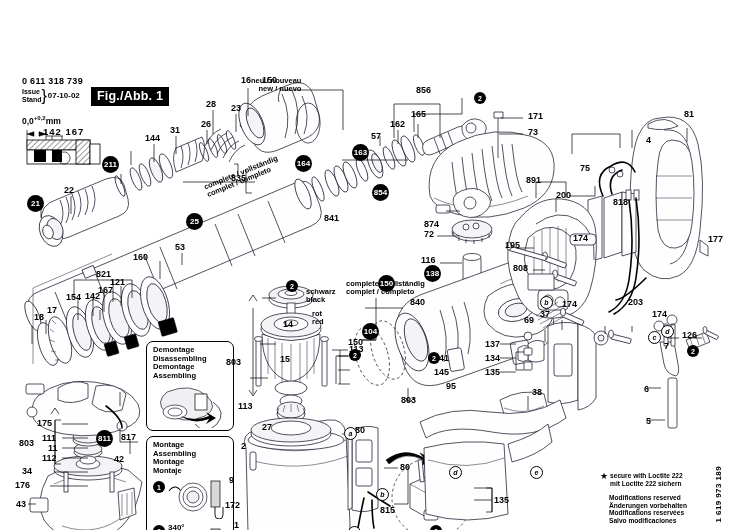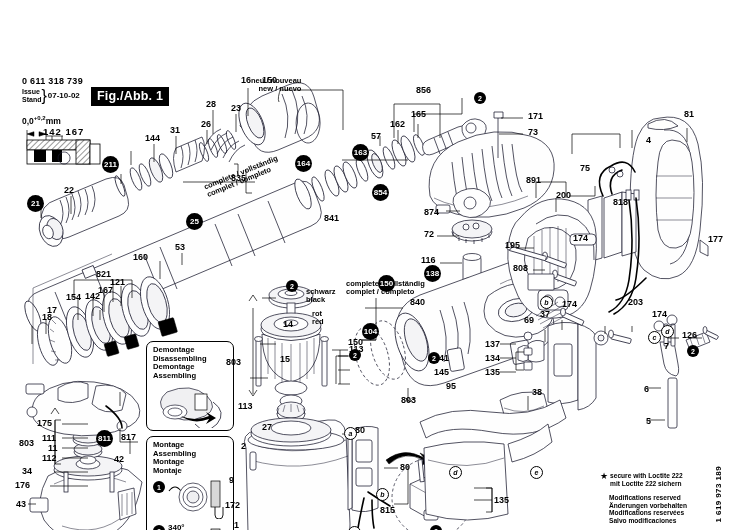--- a/index.html
+++ b/index.html
@@ -656,32 +656,32 @@
   <div class="n" style="left:684px;top:62px;">81</div>
   <div class="n" style="left:646px;top:88px;">4</div>
   <div class="n" style="left:613px;top:150px;">818</div>
   <div class="n" style="left:708px;top:187px;">177</div>
   <div class="n" style="left:580px;top:116px;">75</div>
   <div class="n" style="left:526px;top:128px;">891</div>
   <div class="n" style="left:556px;top:143px;">200</div>
   <div class="n" style="left:573px;top:186px;">174</div>
   <div class="n" style="left:505px;top:193px;">195</div>
   <div class="n" style="left:513px;top:216px;">808</div>
-  <div class="n" style="left:424px;top:160px;">874</div>
+  <div class="n" style="left:424px;top:172px;">874</div>
   <div class="n" style="left:424px;top:182px;">72</div>
   <div class="n" style="left:421px;top:208px;">116</div>
   <div class="n" style="left:175px;top:195px;">53</div>
   <div class="n" style="left:133px;top:205px;">160</div>
   <div class="n" style="left:96px;top:222px;">821</div>
   <div class="n" style="left:110px;top:230px;">121</div>
   <div class="n" style="left:98px;top:238px;">167</div>
   <div class="n" style="left:85px;top:244px;">142</div>
   <div class="n" style="left:66px;top:245px;">154</div>
   <div class="n" style="left:47px;top:258px;">17</div>
-  <div class="n" style="left:34px;top:265px;padding-left:8px;">18</div>
+  <div class="n" style="left:34px;top:265px;">18</div>
   <div class="n" style="left:283px;top:272px;">14</div>
   <div class="n" style="left:280px;top:307px;">15</div>
   <div class="n" style="left:226px;top:310px;">803</div>
   <div class="n" style="left:349px;top:297px;">113</div>
   <div class="n" style="left:238px;top:354px;">113</div>
   <div class="n" style="left:262px;top:375px;">27</div>
   <div class="n" style="left:241px;top:394px;">2</div>
   <div class="n" style="left:229px;top:428px;">9</div>
   <div class="n" style="left:225px;top:453px;">172</div>
   <div class="n" style="left:234px;top:473px;">1</div>

